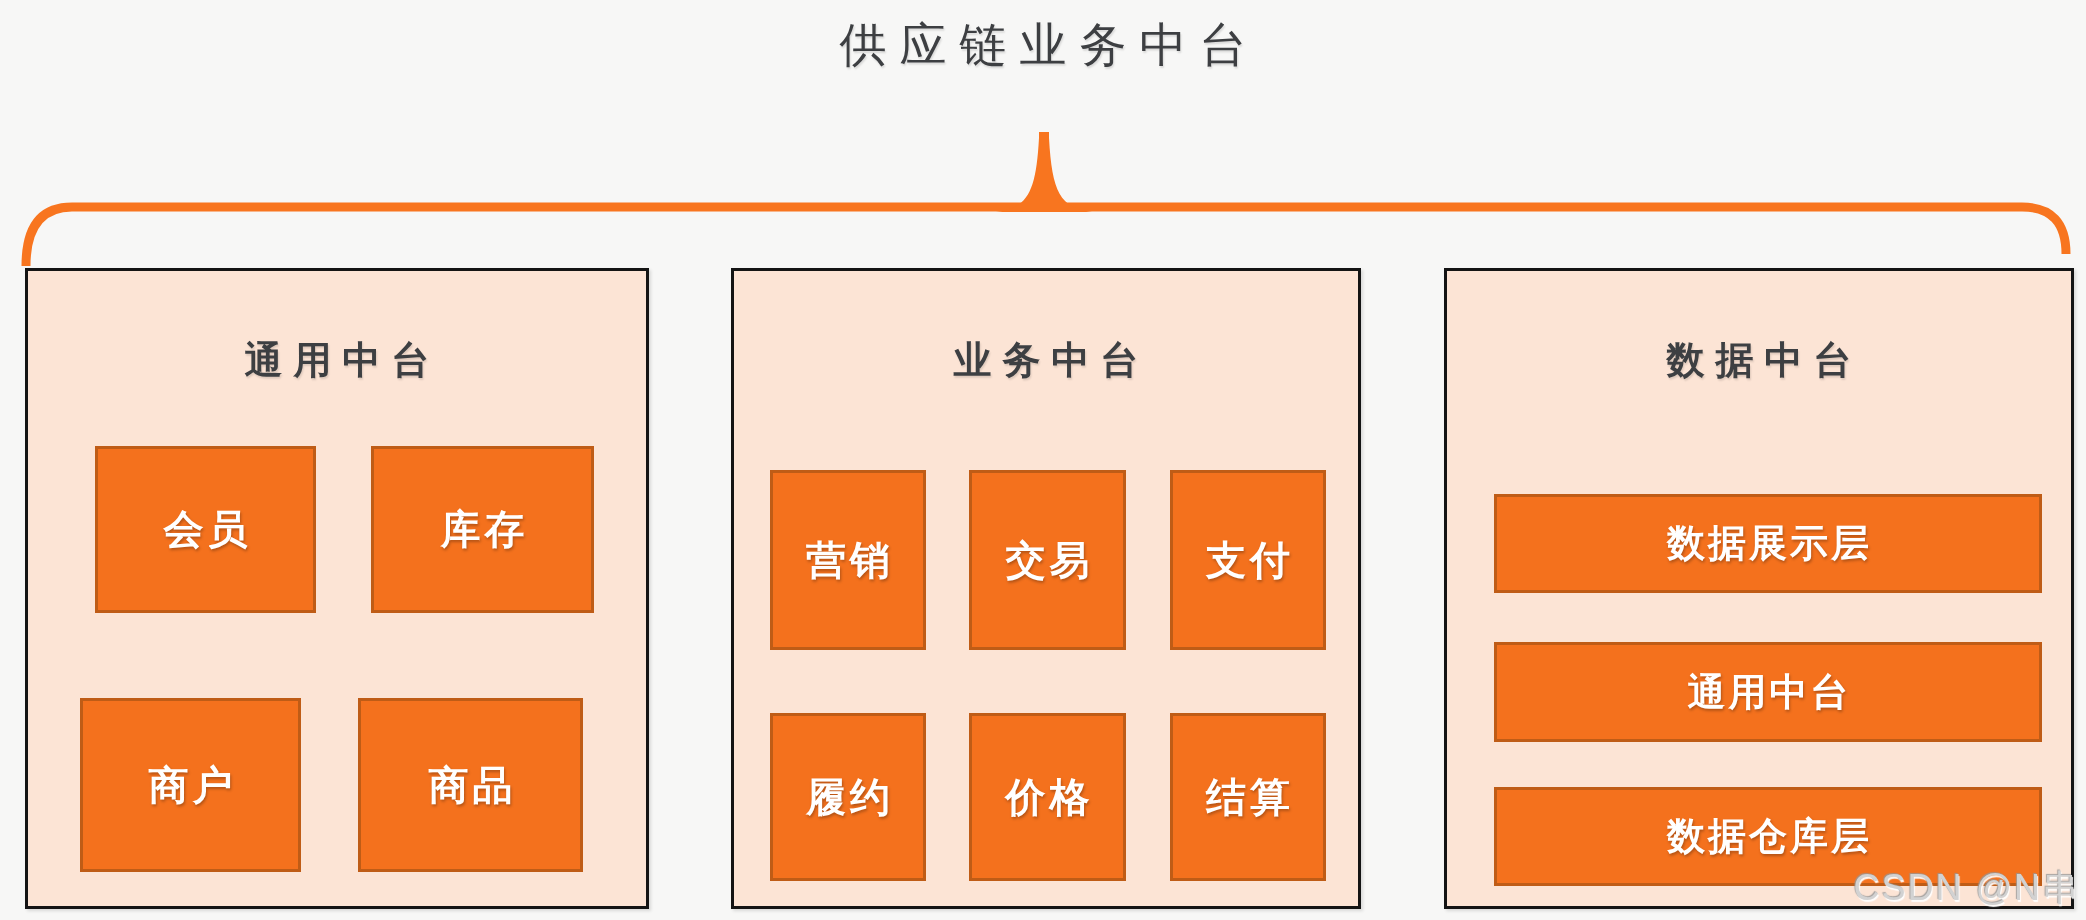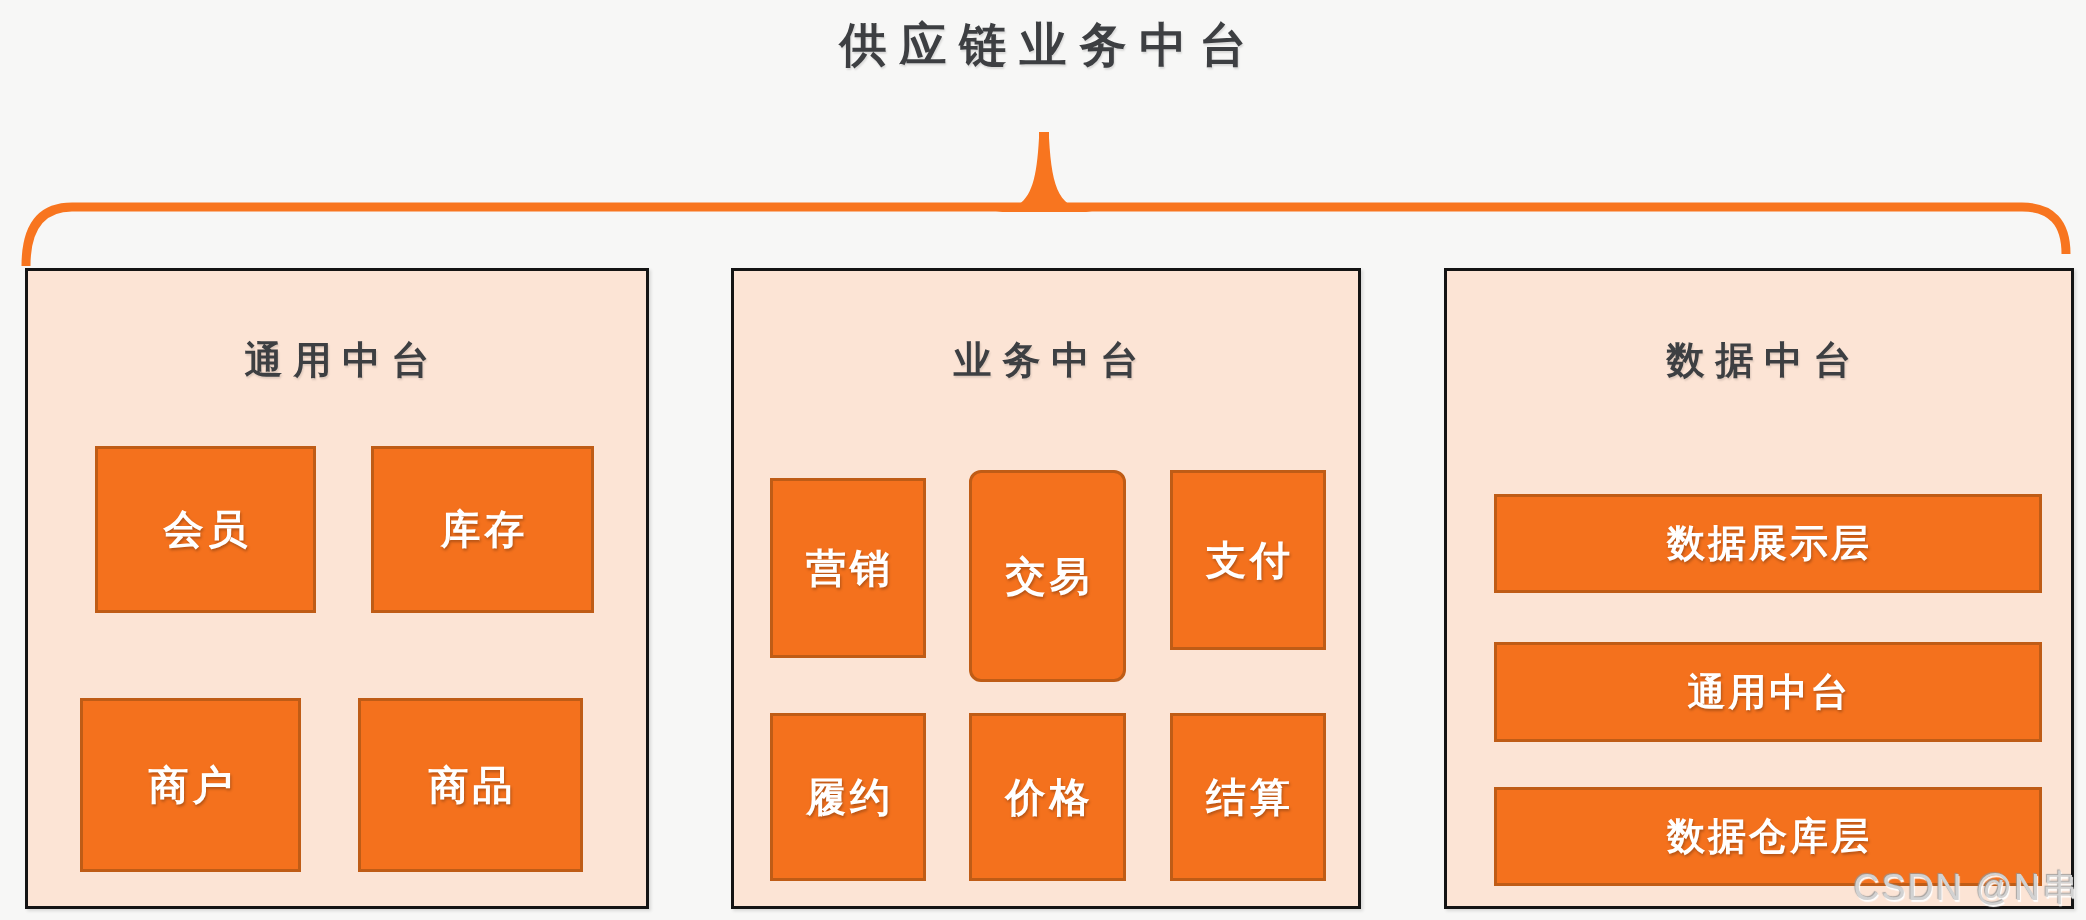--- a/index.html
+++ b/index.html
@@ -15,21 +15,21 @@
     overflow: hidden;
   }
   .main-title {
     position: absolute;
     top: 14px;
     left: 0;
     width: 100%;
     margin: 0;
     text-align: center;
     font-size: 47px;
-    font-weight: 700;
+    font-weight: 400;
     letter-spacing: 13px;
     text-indent: 13px;
     color: var(--heading-ink, #3d3f42);
     text-shadow: 1px 2px 2px rgba(0,0,0,0.12);
   }
   .brace {
     position: absolute;
     inset: 0;
     width: 100%;
     height: 100%;
@@ -84,22 +84,22 @@
     letter-spacing: 4px;
     text-indent: 4px;
     text-shadow: 1px 2px 3px rgba(0,0,0,0.28);
   }
   
   .b-p1-0 { left: 67px;  top: 175px; width: 221px; height: 167px; }
   .b-p1-1 { left: 343px; top: 175px; width: 223px; height: 167px; }
   .b-p1-2 { left: 52px;  top: 427px; width: 221px; height: 174px; text-align: center; }
   .b-p1-3 { left: 330px; top: 427px; width: 225px; height: 174px; text-align: right; }
   
-  .b-p2-0 { left: 36px;  top: 199px; width: 156px; height: 180px; margin-top: 8px; }
-  .b-p2-1 { left: 235px; top: 199px; width: 157px; height: 212px; border-radius: 12px; }
+  .b-p2-0 { left: 36px;  top: 199px; width: 156px; height: 180px; }
+  .b-p2-1 { left: 235px; top: 199px; width: 157px; height: 180px; }
   .b-p2-2 { left: 436px; top: 199px; width: 156px; height: 180px; }
   .b-p2-3 { left: 36px;  top: 442px; width: 156px; height: 168px; }
   .b-p2-4 { left: 235px; top: 442px; width: 157px; height: 168px; }
   .b-p2-5 { left: 436px; top: 442px; width: 156px; height: 168px; }
   
   .bar { font-size: 38px; letter-spacing: 3px; text-indent: 3px; }
   .b-p3-0 { left: 47px; top: 223px; width: 548px; height: 99px; }
   .b-p3-1 { left: 47px; top: 371px; width: 548px; height: 100px; }
   .b-p3-2 { left: 47px; top: 516px; width: 548px; height: 99px;  }
   .watermark {

